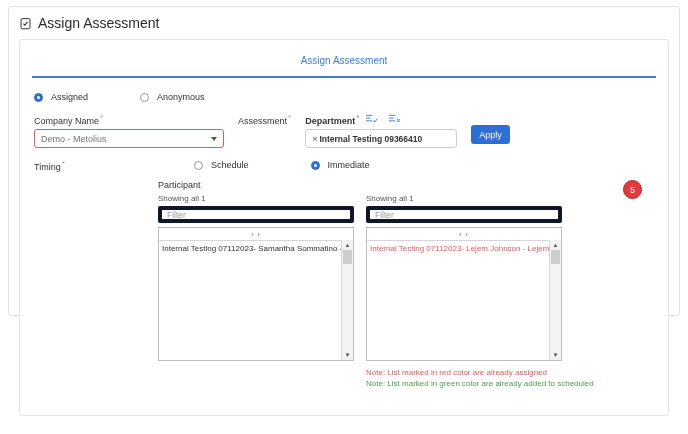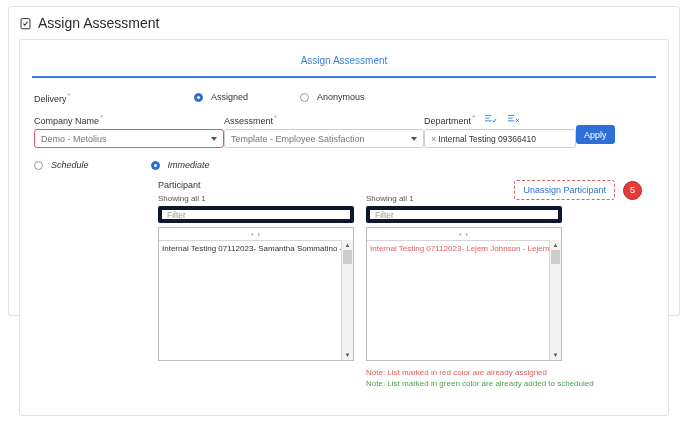--- a/index.html
+++ b/index.html
@@ -135,20 +135,21 @@
     width: 3px;
     height: 3px;
     border-radius: 50%;
     background: #ffffff;
   }
 
   
   .fields-row {
     display: flex;
     align-items: flex-start;
+    gap: 14px;
     margin-top: 2px;
   }
   .field {
     display: flex;
     flex-direction: column;
   }
   .field-label {
     font-size: 9px;
     margin-bottom: 3px;
     color: #333;
@@ -226,21 +227,20 @@
 
   
   .timing-row {
     margin-top: 9px;
     height: 16px;
   }
   .timing-label { width: 160px; }
   .timing-radios {
     display: flex;
     gap: 62px;
-    font-style: italic;
   }
 
   
   .participant-area {
     position: relative;
     margin-top: 6px;
     padding-left: 124px;
   }
   .participant-title {
     font-size: 9px;
@@ -389,23 +389,20 @@
 
   <div class="card">
 
     <div class="tabbar">
       <div class="tab">Assign Assessment</div>
     </div>
 
     <div class="form">
 
       <div class="row delivery-row">
-        <div class="label delivery-label">
-          <span>Delivery</span><span class="req">*</span>
-        </div>
         <div class="radio-group">
           <label class="radio-item">
             <span class="radio checked"></span>
             <span>Assigned</span>
           </label>
           <label class="radio-item">
             <span class="radio"></span>
             <span>Anonymous</span>
           </label>
         </div>
@@ -420,27 +417,23 @@
           <div class="select invalid w-company">
             <span>Demo - Metolius</span>
             <span class="caret"></span>
           </div>
         </div>
 
         <div class="field">
           <div class="field-label">
             <span>Assessment</span><span class="req">*</span>
           </div>
-          <div class="select w-assessment">
-            <span>Template - Employee Satisfaction</span>
-            <span class="caret"></span>
-          </div>
-        </div>
-
-        <div class="field" style="position:relative;">
+        </div>
+
+        <div class="field" style="position:relative;font-weight:bold;">
           <div class="field-label">
             <span>Department</span><span class="req">*</span>
           </div>
           <div class="dept-tools">
             <span class="tool-icon">
               <svg width="13" height="11" viewBox="0 0 16 14" stroke="#3b7ddd" stroke-width="1.2" fill="none">
                 <line x1="1" y1="3" x2="9" y2="3"></line>
                 <line x1="1" y1="6.5" x2="7" y2="6.5"></line>
                 <line x1="1" y1="10" x2="9" y2="10"></line>
                 <path d="M10.5 9.5 L12.5 11.5 L15 7.5"></path>
@@ -461,36 +454,38 @@
               <span class="x">×</span>
               <span>Internal Testing 09366410</span>
             </span>
           </div>
         </div>
 
         <button class="apply-btn">Apply</button>
       </div>
 
       <div class="row timing-row">
+        <div class="label timing-label">
+          <span>Timing</span><span class="req">*</span>
+        </div>
         <div class="timing-radios">
           <label class="radio-item">
             <span class="radio"></span>
             <span>Schedule</span>
           </label>
           <label class="radio-item">
             <span class="radio checked"></span>
             <span>Immediate</span>
           </label>
         </div>
       </div>
 
       <div class="participant-area">
 
         <div class="unassign-wrap">
-          <button class="unassign-btn">Unassign Participant</button>
           <div class="step-badge">5</div>
         </div>
 
         <div class="participant-title">Participant</div>
 
         <div class="lists">
 
           <div class="list-col">
             <div class="showing">Showing all 1</div>
             <div class="filter-input">

